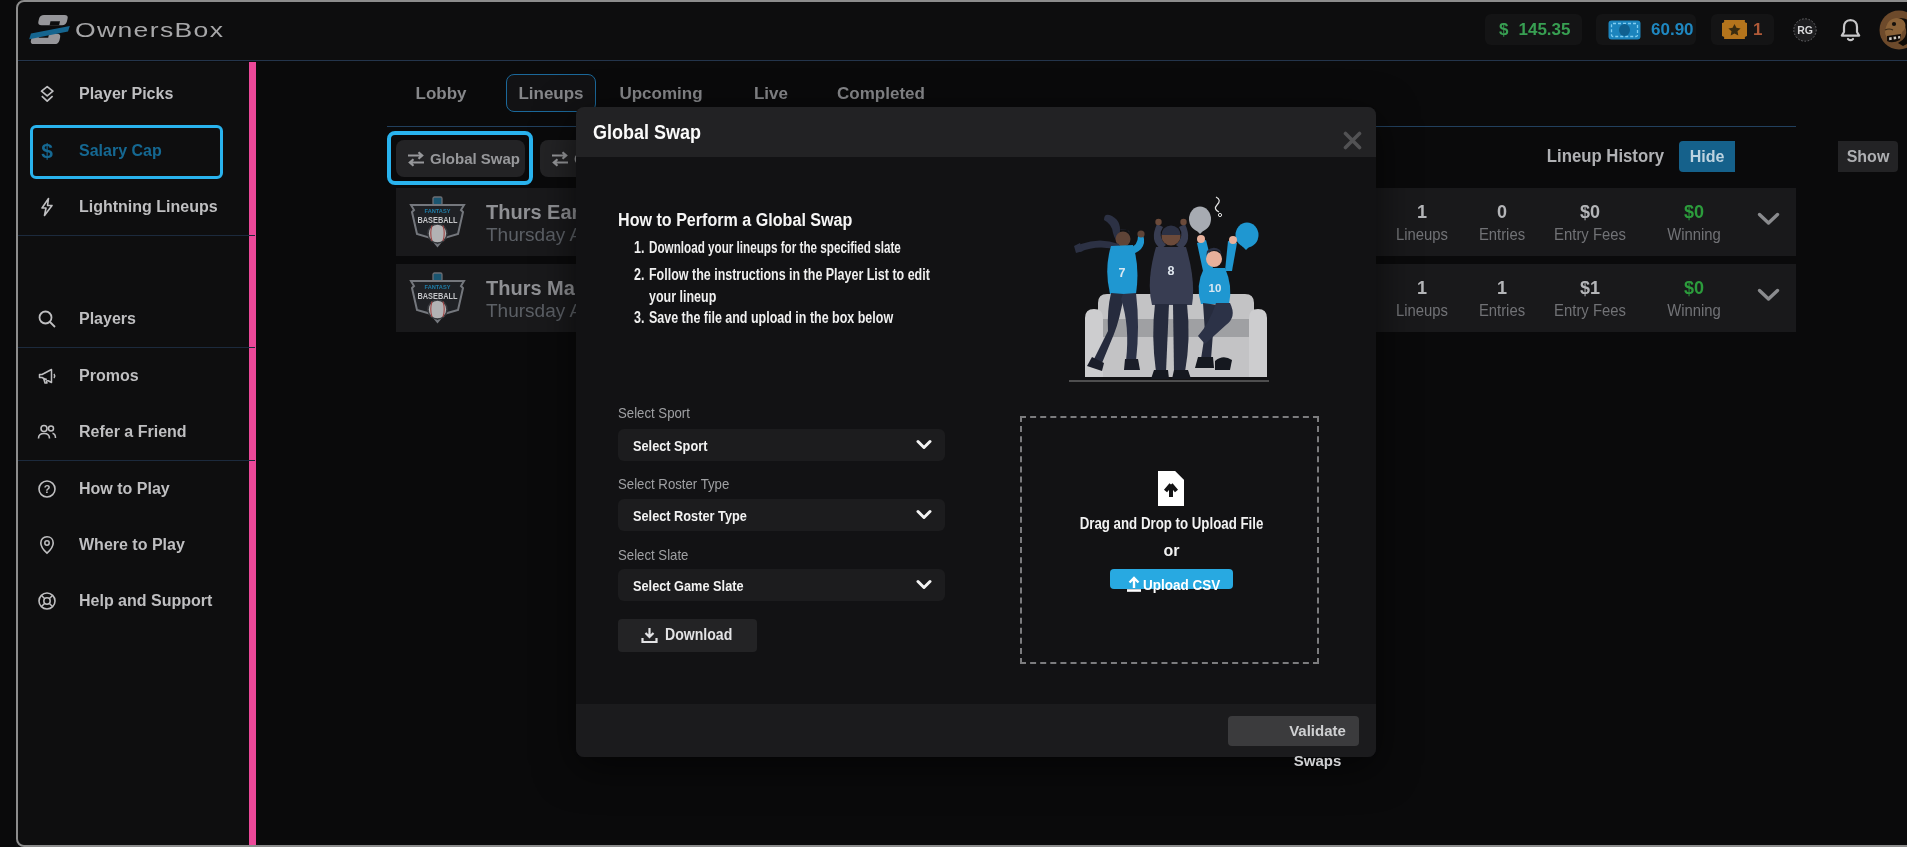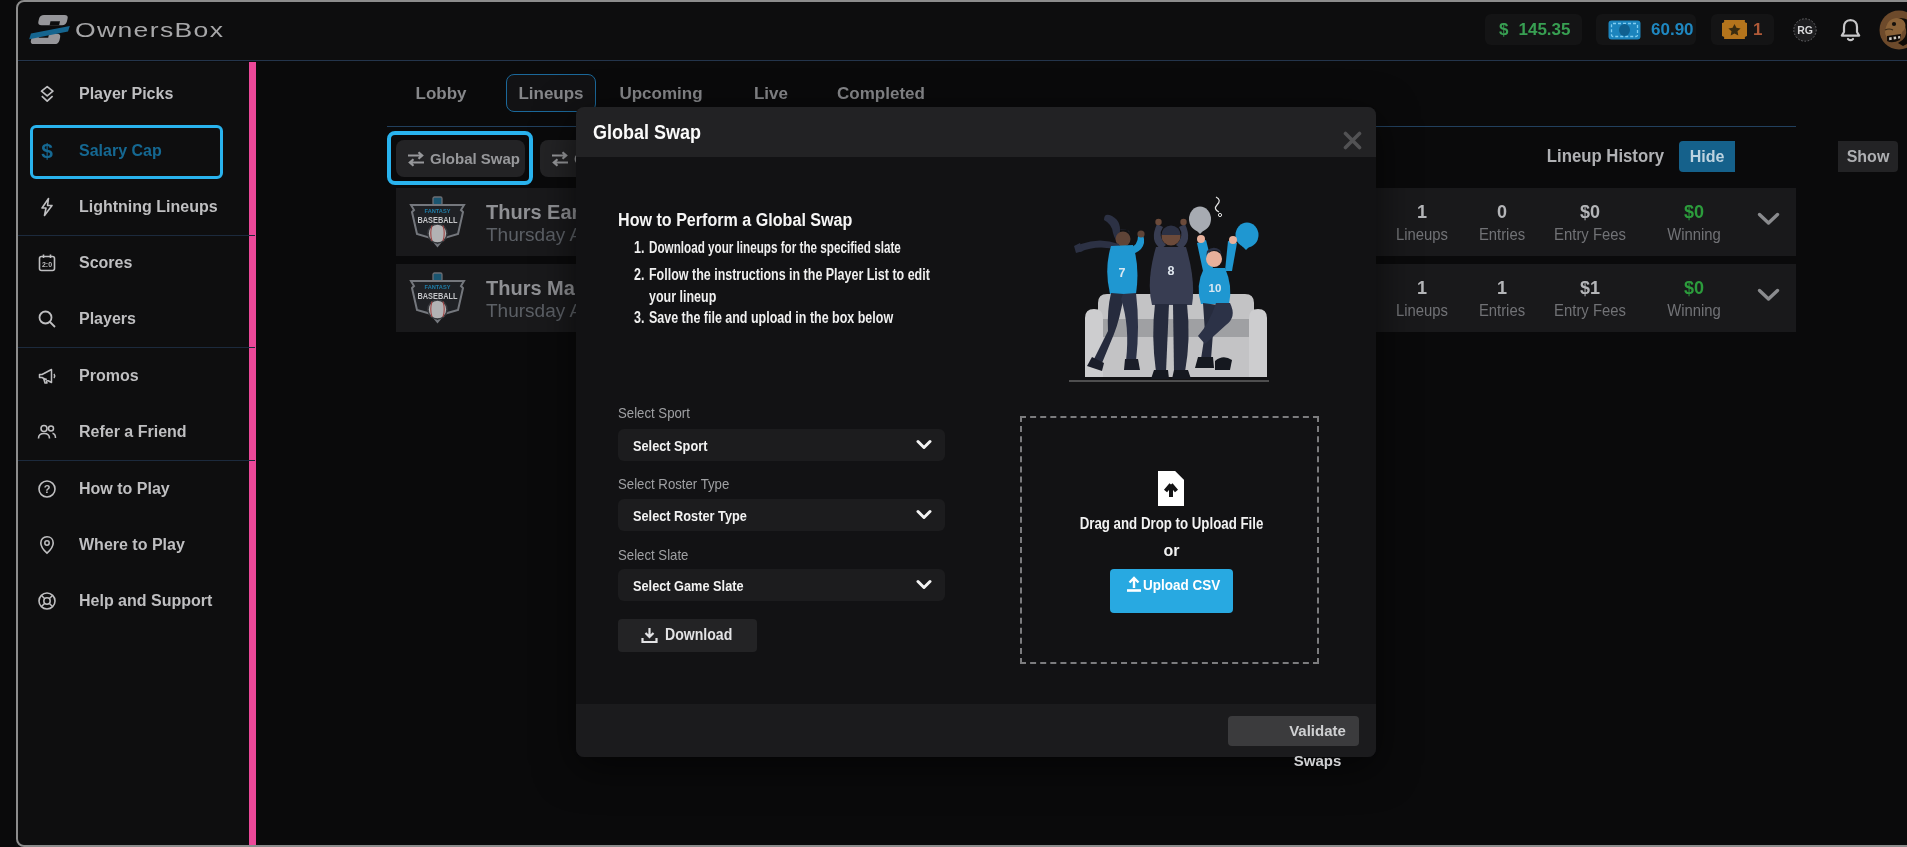--- a/index.html
+++ b/index.html
@@ -78,21 +78,21 @@
 .m-dd .t { position:absolute; left:15px; top:8px; font-size:15px; font-weight:700; color:#f2f2f2;
   transform:scaleX(0.85); transform-origin:left center; }
 #dl-btn { position:absolute; left:42px; top:512px; width:139px; height:33px; background:#232325;
   border-radius:4px; color:#e3e3e5; font-size:16px; font-weight:700; }
 #dropzone { position:absolute; left:444px; top:309px; width:299px; height:248px;
   border:2px dashed #7c7c7e; }
 #dz-text { position:absolute; left:0; top:96px; width:299px; text-align:center; color:#f2f2f2;
   font-size:16px; font-weight:600; line-height:20px; transform:scaleX(0.83); }
 #dz-or { position:absolute; left:0; top:123px; width:299px; text-align:center; color:#f2f2f2;
   font-size:16px; font-weight:600; line-height:20px; }
-#up-btn { position:absolute; left:88px; top:151px; width:123px; height:44px; background:#28a9e1;
+#up-btn { position:absolute; left:88px; top:151px; width:123px; height:20px; background:#28a9e1;
   border-radius:4px; color:#fff; font-size:16px; font-weight:700; }
 #val-btn { position:absolute; left:652px; top:12px; width:131px; height:30px; background:#3b3b3d;
   border-radius:4px; color:#cfd0d2; font-size:15px; font-weight:700; text-align:center; line-height:30px;padding-left:48px; }
 
 
 #frame { position:absolute; left:0; top:0; width:1907px; height:847px; z-index:99;
   border:2px solid #8c8c8c; border-radius:8px; pointer-events:none; }
 </style>
 </head>
 <body>
@@ -159,28 +159,20 @@
       </svg>
       <span class="mi-label" style="color:#156892">Salary Cap</span>
       </div>
     <div class="menu-item" style="top:117px">
       <svg class="mi-icon" viewBox="0 0 20 20">
           <path d="M11.5 1.5 L5 11 L9 11 L7.5 18.5 L15 8.5 L10.5 8.5 Z" fill="none" stroke="#bfbfc1" stroke-width="1.6" stroke-linejoin="round"></path>
         </svg>
       <span class="mi-label">Lightning Lineups</span>
       </div>
     <div class="side-div" style="top:173px"></div>
-    <div class="menu-item" style="top:173px">
-      <svg class="mi-icon" viewBox="0 0 20 20">
-          <rect x="2.5" y="3.5" width="15" height="14" rx="2" fill="none" stroke="#bfbfc1" stroke-width="1.6"></rect>
-          <path d="M6.5 1.5 L6.5 5 M13.5 1.5 L13.5 5" stroke="#bfbfc1" stroke-width="1.6"></path>
-          <text x="10" y="13.5" text-anchor="middle" font-size="7" font-weight="bold" fill="#bfbfc1">2:0</text>
-        </svg>
-      <span class="mi-label">Scores</span>
-      </div>
     <div class="menu-item" style="top:229px">
       <svg class="mi-icon" viewBox="0 0 20 20">
           <circle cx="8.5" cy="8.5" r="6" fill="none" stroke="#bfbfc1" stroke-width="1.8"></circle>
           <path d="M13 13 L18 18" stroke="#bfbfc1" stroke-width="1.8"></path>
         </svg>
       <span class="mi-label">Players</span>
       </div>
     <div class="side-div" style="top:285px"></div>
     <div class="menu-item" style="top:286px">
       <svg class="mi-icon" viewBox="0 0 20 20">

